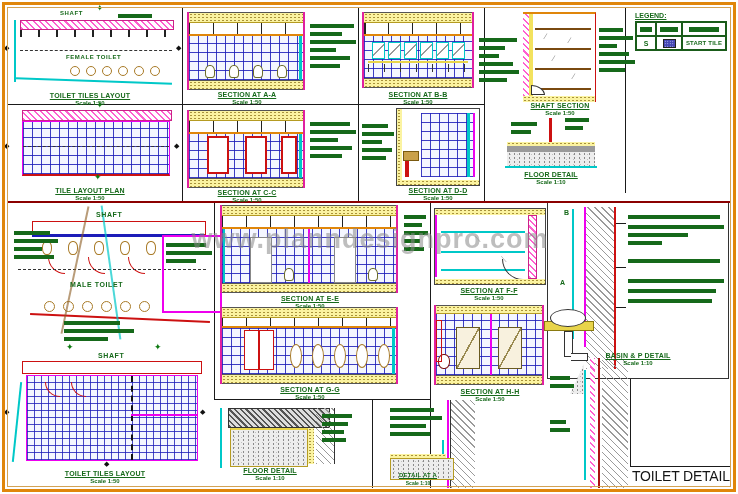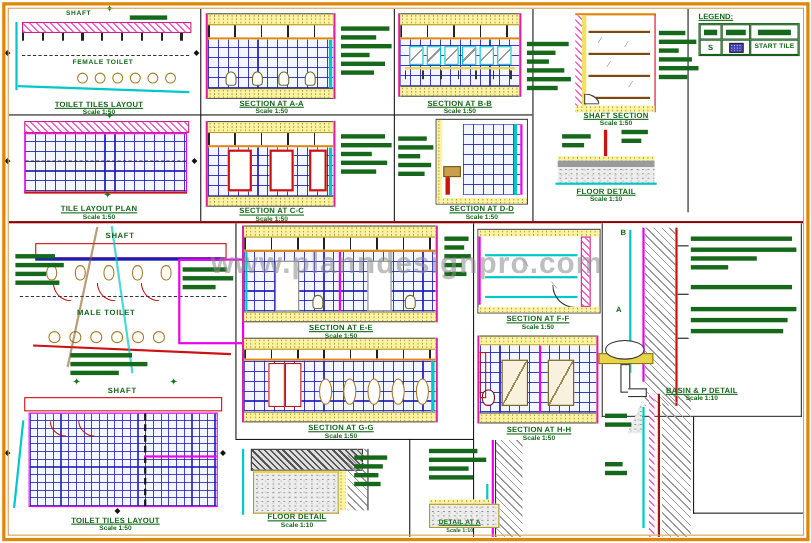--- a/index.html
+++ b/index.html
@@ -524,16 +524,17 @@
       <b style="width:16px"></b>
       <b style="width:20px"></b>
     </div>
     <div class="p conc" style="left:20px;top:6px;width:14px;height:30px;clip-path:polygon(0 100%,100% 0,100% 100%)"></div>
     <div class="p" style="left:34px;top:12px;width:2px;height:110px;background:var(--cy)"></div>
     <div class="p hpink" style="left:40px;top:0;width:5px;height:130px;border:none"></div>
     <div class="p" style="left:48px;top:0;width:2px;height:130px;background:#aa1111"></div>
     <div class="p hwall" style="left:52px;top:0;width:26px;height:130px"></div>
   </div>
 
+  <div class="ttl">TOILET DETAIL</div>
 
   <div class="p frame2"></div>
   <div class="p frame1"></div>
 </div>
 
 </body></html>

